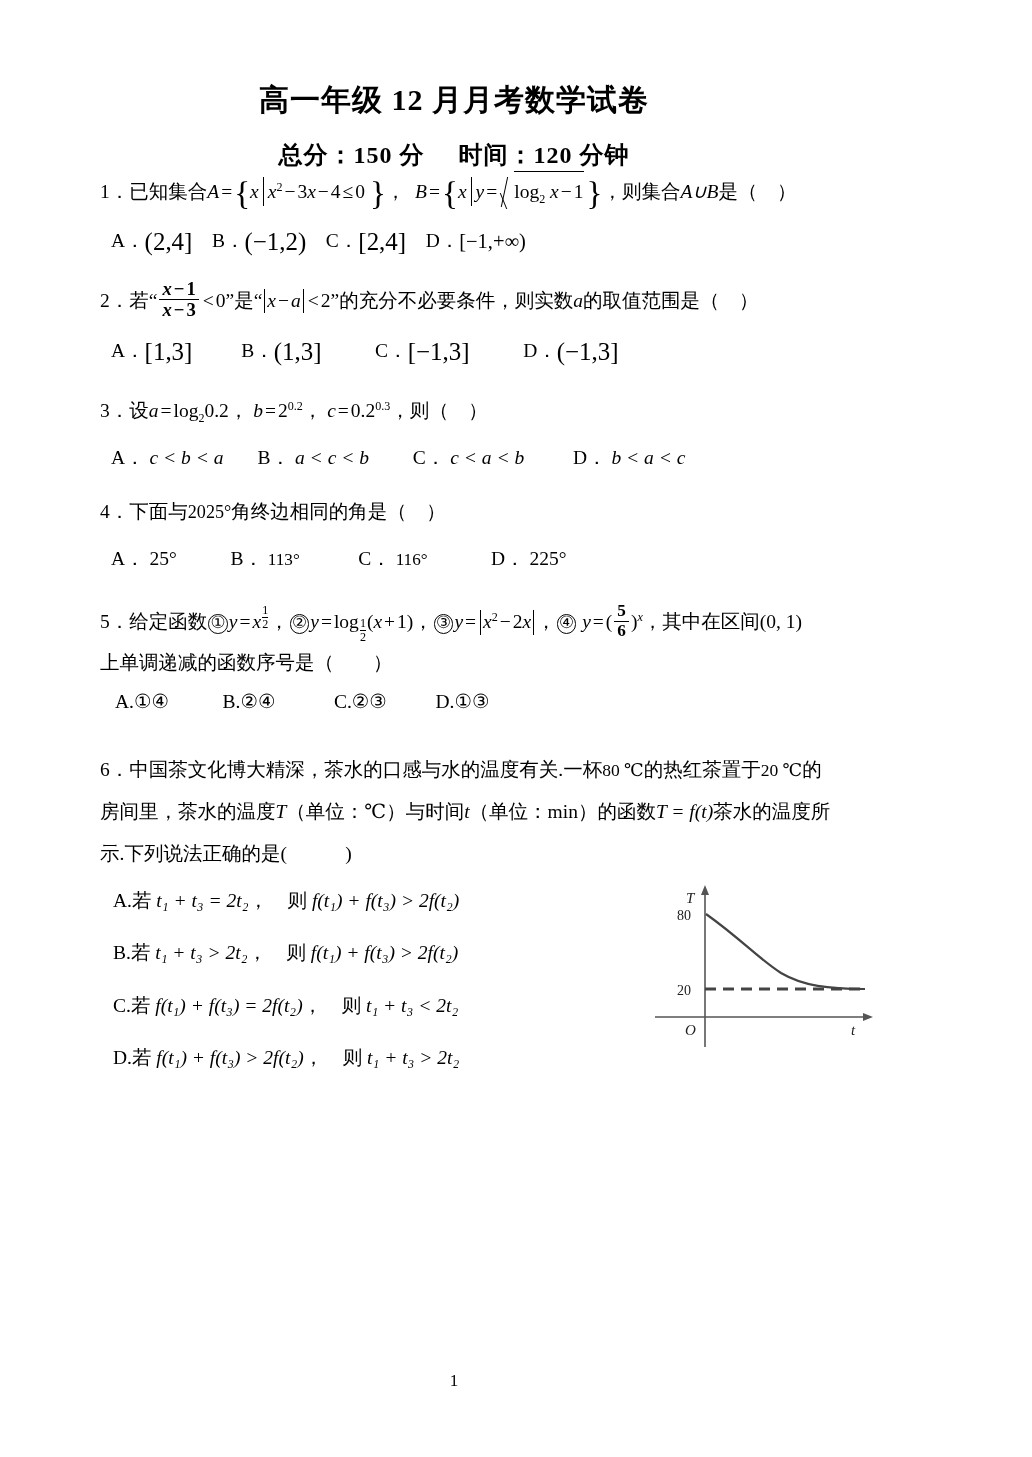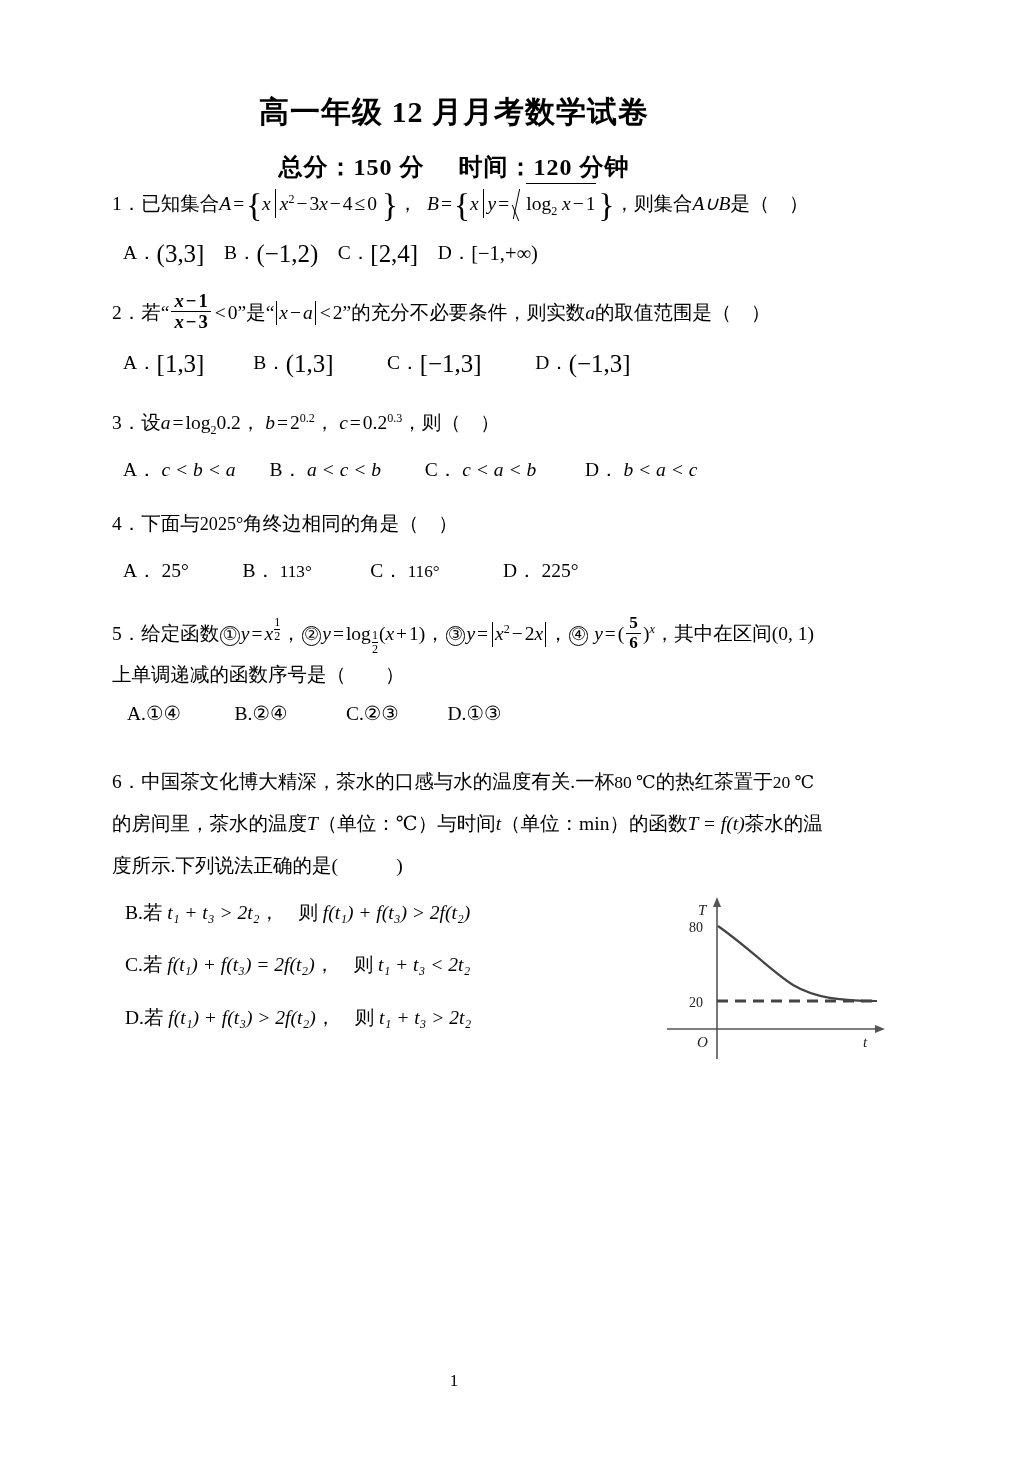--- a/index.html
+++ b/index.html
@@ -12,21 +12,21 @@
     height: 1457px;
     position: relative;
     font-family: "Liberation Serif", "DejaVu Serif", serif;
     color: #000000;
     overflow: hidden;
   }
   .page {
     position: relative;
     width: 908px;
     height: 1457px;
-    padding: 15px;
+    padding: 3px;
     box-sizing: border-box;
   }
 
   
   .doc-title {
     text-align: center;
     font-weight: bold;
     font-size: 30px;
     letter-spacing: 1px;
     margin: 0;
@@ -219,21 +219,21 @@
   <div class="doc-subtitle">
     <span>总分：</span><span>150 分</span><span class="gap"></span><span>时间：</span><span>120 分钟</span>
   </div>
 
 
   <div class="q">
     <span class="q-num">1．</span><span><span>已知集合</span><span class="mi">A</span><span class="mo">=</span><span class="setbrace">{</span><span class="mi">x</span><span class="vbar"></span><span class="mi">x</span><sup>2</sup><span class="mo">−</span><span class="mn">3</span><span class="mi">x</span><span class="mo">−</span><span class="mn">4</span><span class="mo">≤</span><span class="mn">0</span>&nbsp;<span class="setbrace">}</span><span>，</span>&nbsp;&nbsp;<span class="mi">B</span><span class="mo">=</span><span class="setbrace">{</span><span class="mi">x</span><span class="vbar"></span><span class="mi">y</span><span class="mo">=</span><span class="radical"><span class="bar">log<sub>2</sub>&nbsp;<span class="mi">x</span><span class="mo">−</span>1</span></span><span class="setbrace">}</span><span>，</span><span>则集合</span><span class="mi">A∪B</span><span>是（　）</span></span>
   </div>
   <div class="spacer-sm"></div>
   <div class="opts">
-    <span class="opt"><span>A．</span><span class="bigbrk">(3,3]</span></span>&nbsp;&nbsp;&nbsp;
+    <span class="opt"><span>A．</span><span class="bigbrk">(2,4]</span></span>&nbsp;&nbsp;&nbsp;
     <span class="opt"><span>B．</span><span class="bigbrk">(−1,2)</span></span>&nbsp;&nbsp;&nbsp;
     <span class="opt"><span>C．</span><span class="bigbrk">[2,4]</span></span>&nbsp;&nbsp;&nbsp;
     <span class="opt"><span>D．</span><span class="bigbrk" style="font-size:1.05em">[−1,+∞)</span></span>
   </div>
 
   <div class="q" style="padding-top:22px">
     <span class="q-num">2．</span><span><span>若“</span><span class="frac"><span class="num"><span class="mi">x</span><span class="mo">−</span>1</span><span class="den"><span class="mi">x</span><span class="mo">−</span>3</span></span><span class="mo">&lt;</span><span class="mn">0</span><span>”是“</span><span class="absbar"></span><span class="mi">x</span><span class="mo">−</span><span class="mi">a</span><span class="absbar"></span><span class="mo">&lt;</span><span class="mn">2</span><span>”的充分不必要条件，则实数</span><span class="mi">a</span><span>的取值范围是（　）</span></span>
   </div>
   <div class="opts" style="padding-top:8px">
     <span class="opt"><span>A．</span><span class="bigbrk">[1,3]</span></span>&nbsp;&nbsp;&nbsp;&nbsp;&nbsp;&nbsp;&nbsp;&nbsp;&nbsp;
@@ -274,20 +274,21 @@
     <span class="opt"><span>C.</span><span>②③</span></span>&nbsp;&nbsp;&nbsp;&nbsp;&nbsp;&nbsp;&nbsp;&nbsp;&nbsp;
     <span class="opt"><span>D.</span><span>①③</span></span>
   </div>
 
   <div class="q" style="padding-top:28px; line-height:2.15">
     <span class="q-num">6．</span><span><span>中国茶文化博大精深，茶水的口感与水的温度有关.一杯</span><span style="font-size:0.9em">80 ℃</span><span>的热红茶置于</span><span style="font-size:0.9em">20 ℃</span><span>的</span><span>房间里，茶水的温度</span><span class="mi">T</span><span>（单位：℃）与时间</span><span class="mi">t</span><span>（单位：min）的函数</span><span class="mi">T = f(t)</span><span>茶水的温度</span><span>所示.下列说法正确的是(　　　)</span></span>
   </div>
 
   <div class="q6-body">
     <div class="q6-opts">
+      <div class="o"><span>A.若 </span><span class="mi">t₁ + t₃ = 2t₂</span><span>，　则 </span><span class="mi">f(t₁) + f(t₃) &gt; 2f(t₂)</span></div>
       <div class="o"><span>B.若 </span><span class="mi">t₁ + t₃ &gt; 2t₂</span><span>，　则 </span><span class="mi">f(t₁) + f(t₃) &gt; 2f(t₂)</span></div>
       <div class="o"><span>C.若 </span><span class="mi">f(t₁) + f(t₃) = 2f(t₂)</span><span>，　则 </span><span class="mi">t₁ + t₃ &lt; 2t₂</span></div>
       <div class="o"><span>D.若 </span><span class="mi">f(t₁) + f(t₃) &gt; 2f(t₂)</span><span>，　则 </span><span class="mi">t₁ + t₃ &gt; 2t₂</span></div>
     </div>
 
     <div class="figure">
       <svg width="260" height="170" viewBox="0 0 260 170">
 
         <line x1="4" y1="136" x2="212" y2="136" stroke="#555" stroke-width="1.6"></line>
         <polygon points="212,132 222,136 212,140" fill="#555"></polygon>

